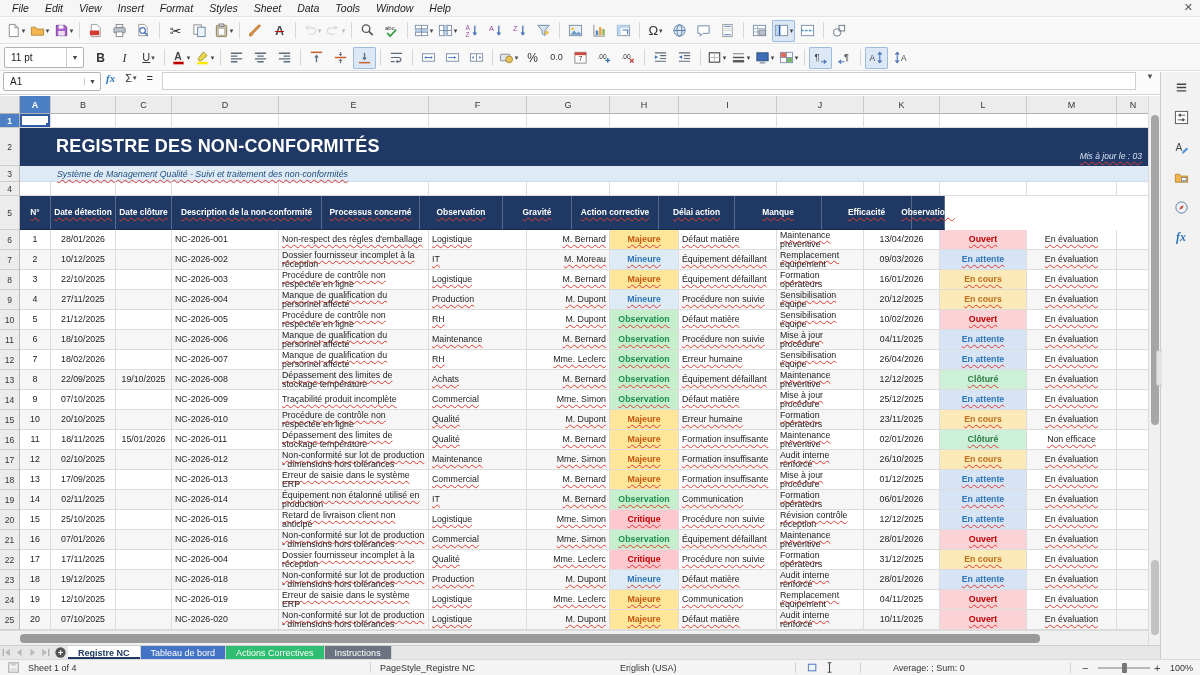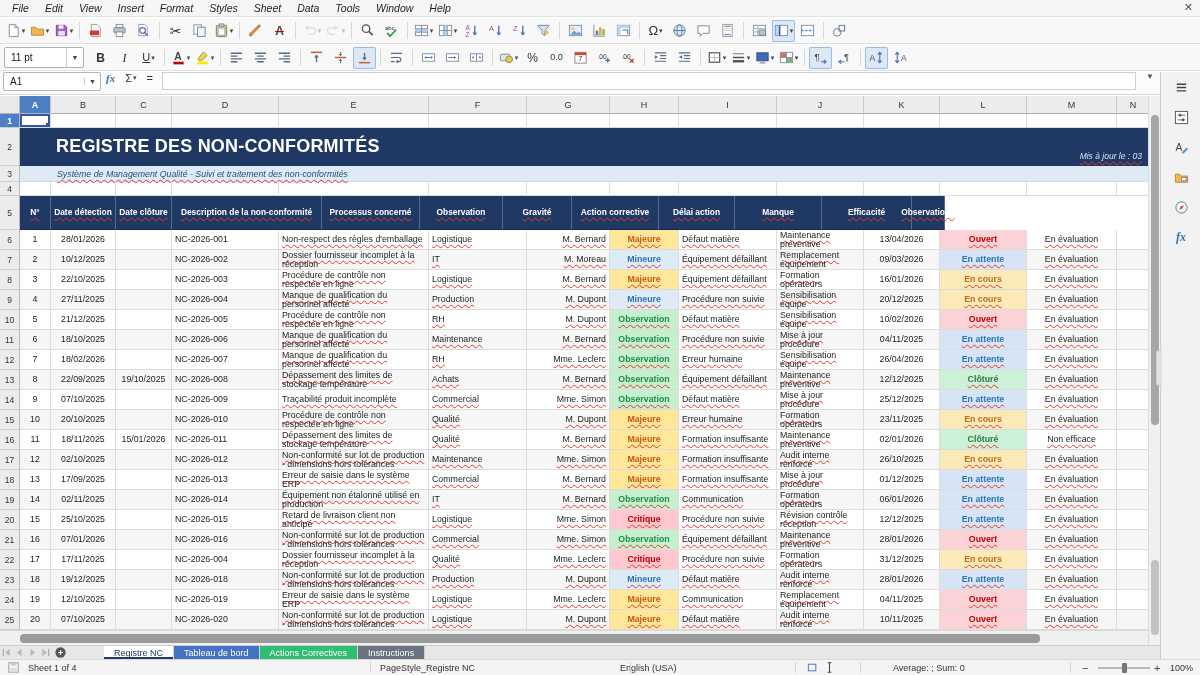--- a/index.html
+++ b/index.html
@@ -74,21 +74,21 @@
   .vthumb2{position:absolute;left:2px;width:8px;top:464px;height:75px;background:#c2c2c2;border-radius:4px;}
   .hscroll{position:absolute;left:0;top:630px;width:1148px;height:15px;background:#f0f0f0;border-top:1px solid #dadada;box-sizing:border-box;}
   .hthumb{position:absolute;left:20px;top:3px;width:1020px;height:9px;background:#9a9a9a;border-radius:4px;}
 
   
   .tabbar{position:absolute;left:0;top:645px;width:1160px;height:14px;background:#e7e7e7;border-top:1px solid #cfcfcf;
           display:flex;align-items:stretch;font-size:9px;box-sizing:border-box;}
   .tnav{width:13px;display:flex;align-items:center;justify-content:center;}
   .addsheet{width:16px;display:flex;align-items:center;justify-content:center;}
   .stab{padding:0 10px;display:flex;align-items:center;border-right:1px solid #d2d2d2;white-space:nowrap;}
-  .stab.active{background:#fff;color:var(--tab-active-text);font-weight:normal;box-shadow:inset 0 -2px 0 var(--header-bg);margin-left:36px;}
+  .stab.active{background:#fff;color:var(--tab-active-text);font-weight:bold;box-shadow:inset 0 -2px 0 var(--header-bg);}
 
   
   .statusbar{position:absolute;left:0;top:659px;width:1200px;height:16px;background:#f4f4f4;border-top:1px solid #d9d9d9;
              font-size:9px;color:#333;box-sizing:border-box;}
   .sb{position:absolute;top:0;height:15px;display:flex;align-items:center;}
   .sbtick{position:absolute;top:2px;width:1px;height:11px;background:#d4d4d4;}
   .zoomtrack{width:52px;height:2px;background:#b9b9b9;position:relative;margin:0 5px;}
   .zoomthumb{position:absolute;left:24px;top:-4px;width:5px;height:10px;background:#777;border-radius:1px;}
   .zbtn{font-size:11px;color:#444;padding:0 2px;}
 

